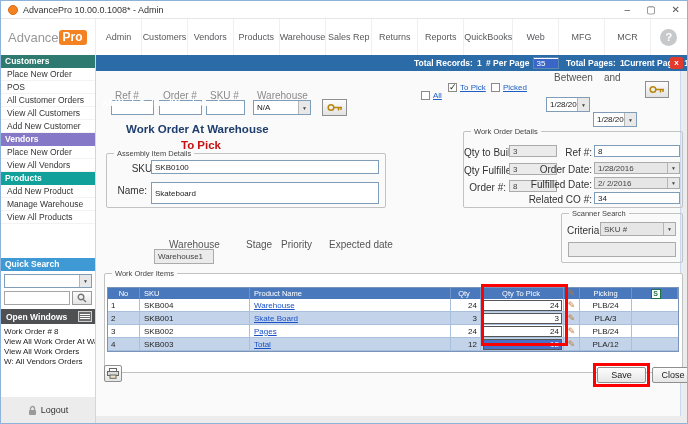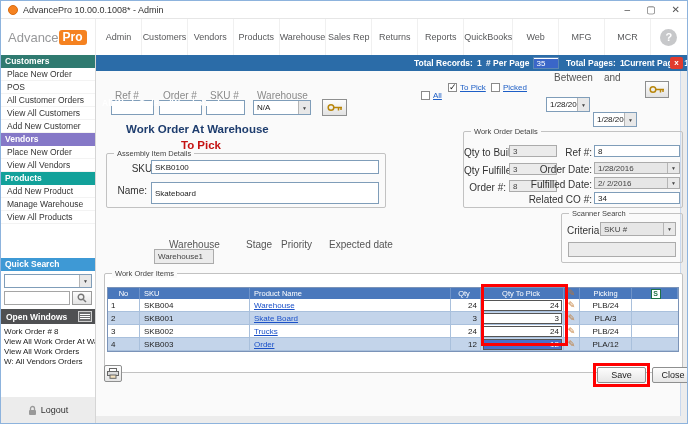--- a/index.html
+++ b/index.html
@@ -414,37 +414,37 @@
         <div class="cell c-edit">
             <span class="pencil">✎</span>
           </div>
         <div class="cell c-picking">PLA/3</div>
         <div class="cell c-s"></div>
       </div>
       <div class="trow">
         <div class="cell c-no">3</div>
         <div class="cell c-sku">SKB002</div>
         <div class="cell c-name">
-            <span class="link">Trucks</span>
+            <span class="link">Pages</span>
           </div>
         <div class="cell c-qty">24</div>
         <div class="cell c-pick">
             <span class="pickbox">24</span>
           </div>
         <div class="cell c-edit">
             <span class="pencil">✎</span>
           </div>
         <div class="cell c-picking">PLB/24</div>
         <div class="cell c-s"></div>
       </div>
       <div class="trow r-alt">
         <div class="cell c-no">4</div>
         <div class="cell c-sku">SKB003</div>
         <div class="cell c-name">
-            <span class="link">Order</span>
+            <span class="link">Total</span>
           </div>
         <div class="cell c-qty">12</div>
         <div class="cell c-pick">
             <span class="pickbox selected">12</span>
           </div>
         <div class="cell c-edit">
             <span class="pencil">✎</span>
           </div>
         <div class="cell c-picking">PLA/12</div>
         <div class="cell c-s"></div>

